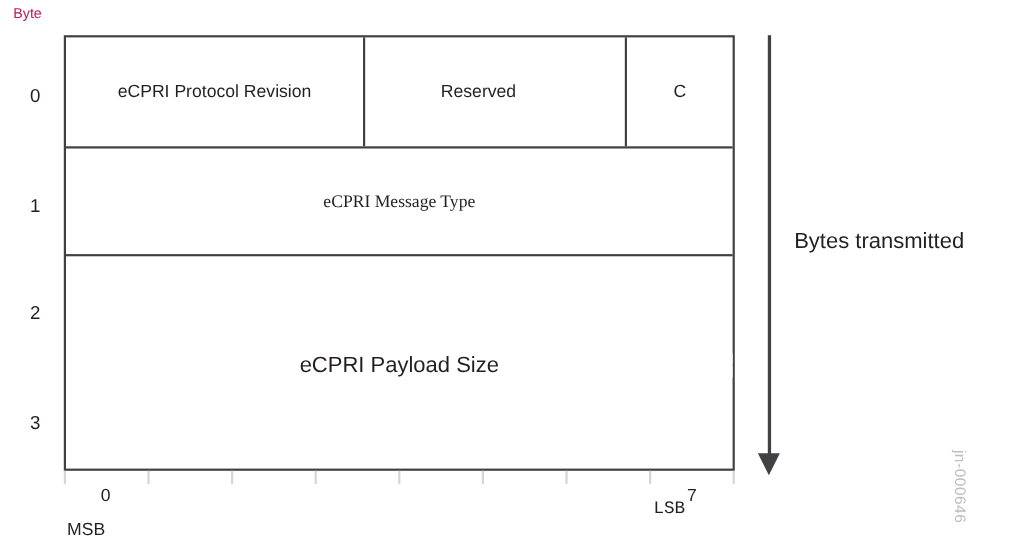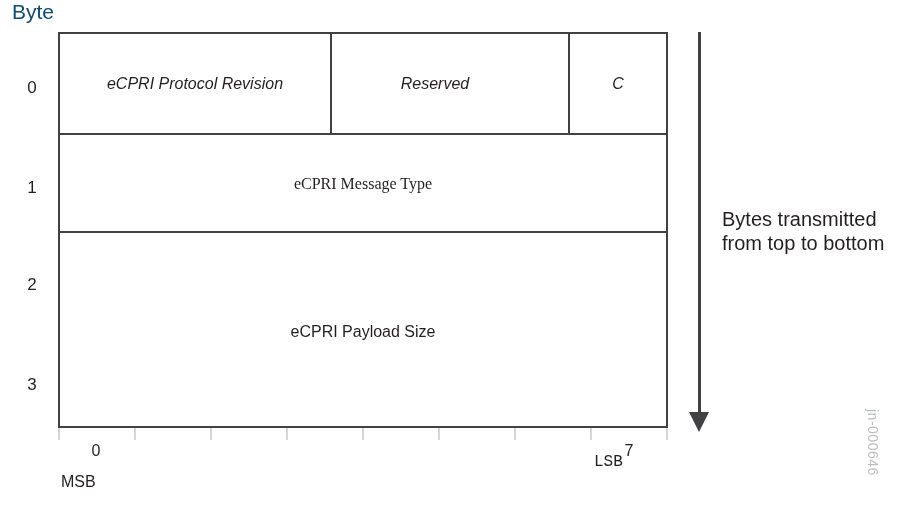--- a/index.html
+++ b/index.html
@@ -19,23 +19,23 @@
     position: relative;
     width: 918px;
     height: 505px;
   }
 
   
   .byte-header {
     position: absolute;
     left: 12px;
     top: 2px;
-    font-size: 21px;
+    font-size: 13px;
     line-height: 20px;
-    color: #0c4a6e;
+    color: #be185d;
     white-space: nowrap;
   }
 
   
   .byte-label {
     position: absolute;
     width: 40px;
     text-align: center;
     font-size: 17px;
     line-height: 20px;
@@ -84,21 +84,20 @@
     bottom: 0;
     box-sizing: border-box;
     display: flex;
     align-items: center;
     justify-content: center;
     text-align: center;
     font-size: 16px;
     line-height: 21px;
     color: #231f20;
     padding: 16px 4px;
-    font-style: italic;
   }
 
   .cell-rev   { left: 0px;   width: 270px; }
   .cell-resv  { left: 270px; width: 208px; border-left: 2.5px solid #414042; }
   .cell-c     { left: 508px; right: 0;     border-left: 2.5px solid #414042; }
 
   .cell-full {
     position: absolute;
     left: 0; right: 0; top: 0; bottom: 0;
     display: flex;
@@ -113,21 +112,21 @@
   
   .payload-label {
     position: absolute;
     left: 0;
     right: 0;
     top: 88px;
     height: 22px;
     display: flex;
     align-items: center;
     justify-content: center;
-    font-size: 16px;
+    font-size: 20px;
     line-height: 22px;
     color: #231f20;
     background: #ffffff;
     z-index: 2;
   }
 
   
   .dash-left, .dash-right {
     position: absolute;
     top: 98px;
@@ -261,18 +260,17 @@
   <div class="bit-num" style="left:609px; top:441px;">7</div>
 
   <div class="bit-sig" style="left:61px; top:472px;">MSB</div>
   <div class="bit-sig" style="left:594px; top:453px;font-family:Liberation Mono, monospace;">LSB</div>
 
   <div class="arrow-shaft"></div>
   <div class="arrow-head"></div>
 
   <div class="arrow-caption">
     <div>Bytes transmitted</div>
-    <div>from top to bottom</div>
   </div>
 
   <div class="watermark">jn-000646</div>
 
 </div>
 
 </body></html>

